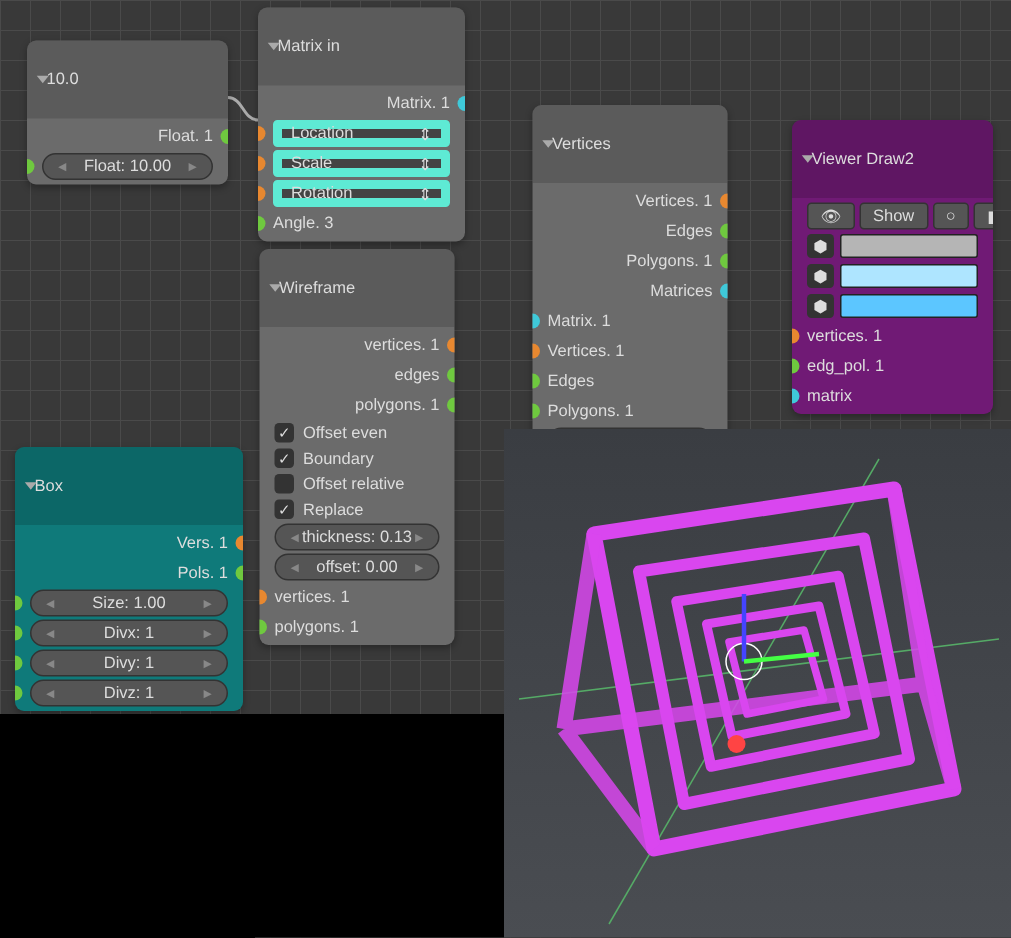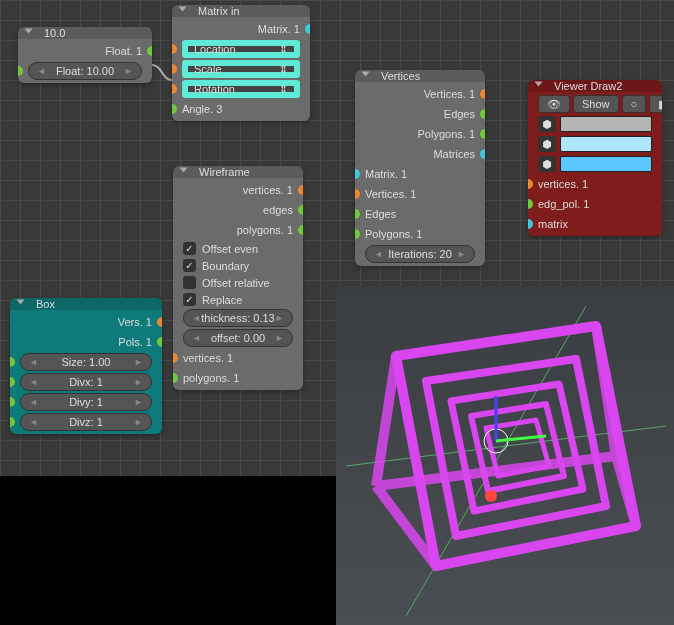--- a/index.html
+++ b/index.html
@@ -1,21 +1,21 @@
 <!DOCTYPE html>
 <html><head>
 <meta charset="utf-8">
 <style>
 *{margin:0;padding:0;box-sizing:border-box;font-family:sans-serif;font-size:11px;color:#ddd}
 body{width:674px;height:625px;background:#393939;position:relative;overflow:hidden}
 .grid{position:absolute;inset:0;background-image:linear-gradient(#4a4a4a 1px,transparent 1px),linear-gradient(90deg,#4a4a4a 1px,transparent 1px);background-size:20px 20px}
 .node{position:absolute;background:#6b6b6b;border-radius:6px;overflow:hidden;box-shadow:0 2px 5px rgba(0,0,0,.3)}
 .node.teal{background:#0f7a7a}
-.node.orange{background:#7f1d1d}
-.nhdr{background:rgba(0,0,0,.15);padding:0 8px;display:flex;gap:13px}
+.node.orange{background:#701a75}
+.nhdr{background:rgba(0,0,0,.15);padding:20px 8px;display:flex;align-items:center;gap:0}
 .nhdr .ch{width:0;height:0;border-left:5px solid #aaa;border-top:4px solid transparent;border-bottom:4px solid transparent;transform:rotate(90deg)}
 .nbody{padding:2px 0}
 .row{display:flex;align-items:center;padding:2px 10px;height:20px;position:relative}
 .row.right{justify-content:flex-end}
 .sock{width:10px;height:10px;border-radius:50%;position:absolute;top:5px}
 .sock.l{left:-5px}.sock.r{right:-5px}.s-orange{background:#e88830}.s-green{background:#6fc93f}.s-cyan{background:#3fc9d9}
 .fld{background:#555;border:1px solid #333;border-radius:10px;padding:2px 8px;display:flex;justify-content:space-between;width:100%;height:18px;align-items:center}
 .fld .ar{color:#888;font-size:9px}
 .sel{background:#444;border:6px solid #5eead4;border-radius:3px;padding:2px 6px;width:100%;display:flex;justify-content:space-between;height:18px;align-items:center}
 .chk{display:flex;align-items:center;gap:6px;padding:2px 10px}

